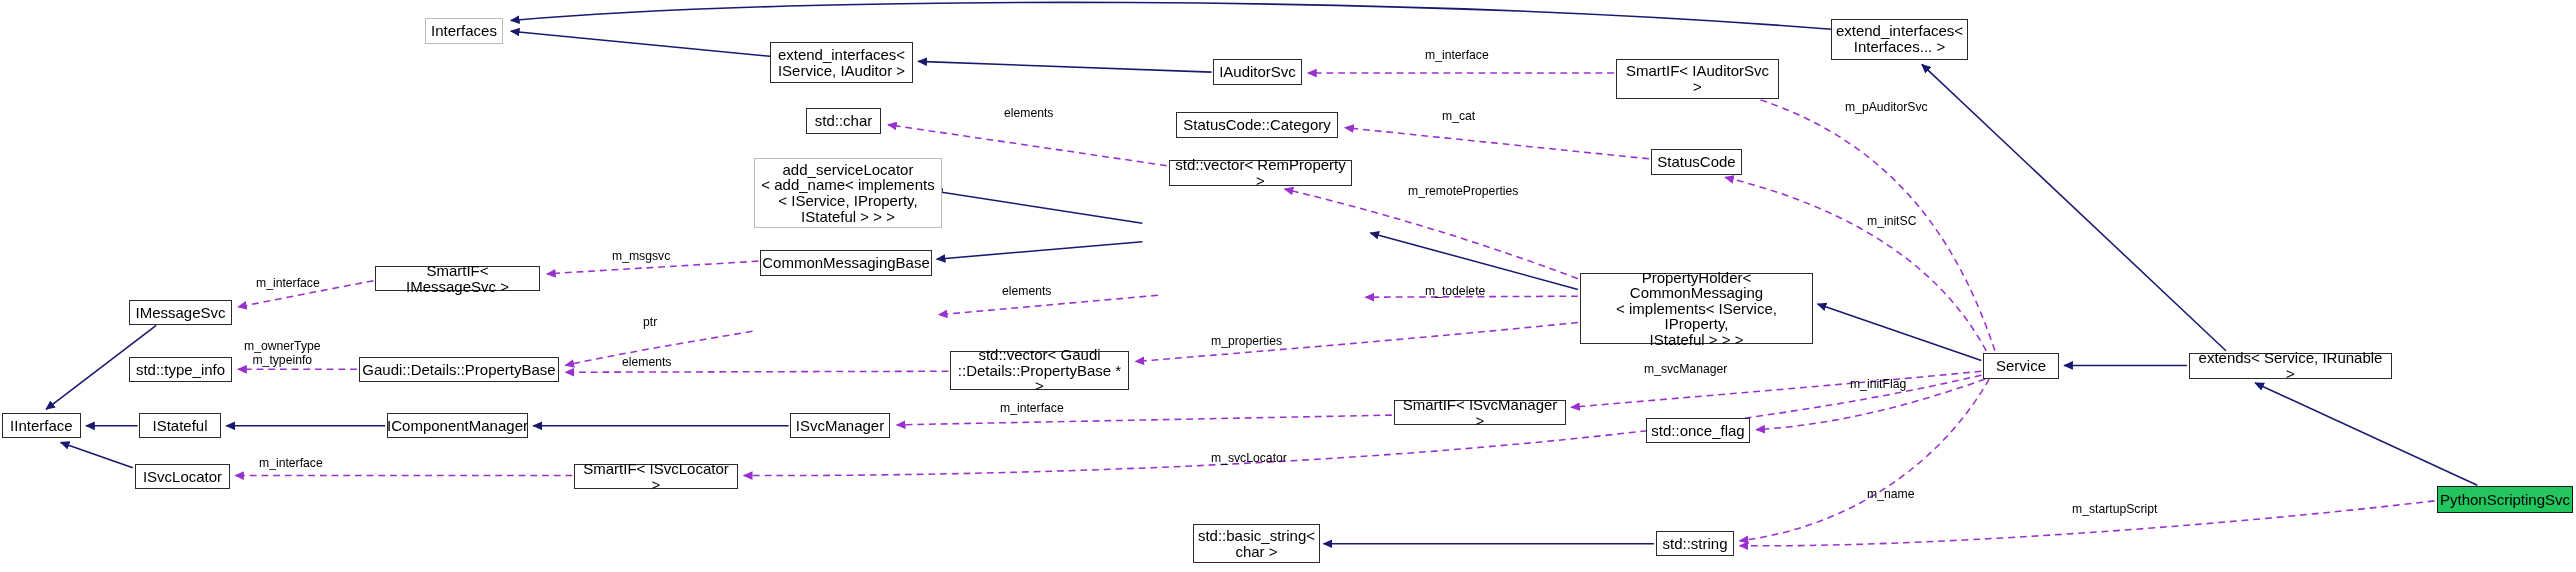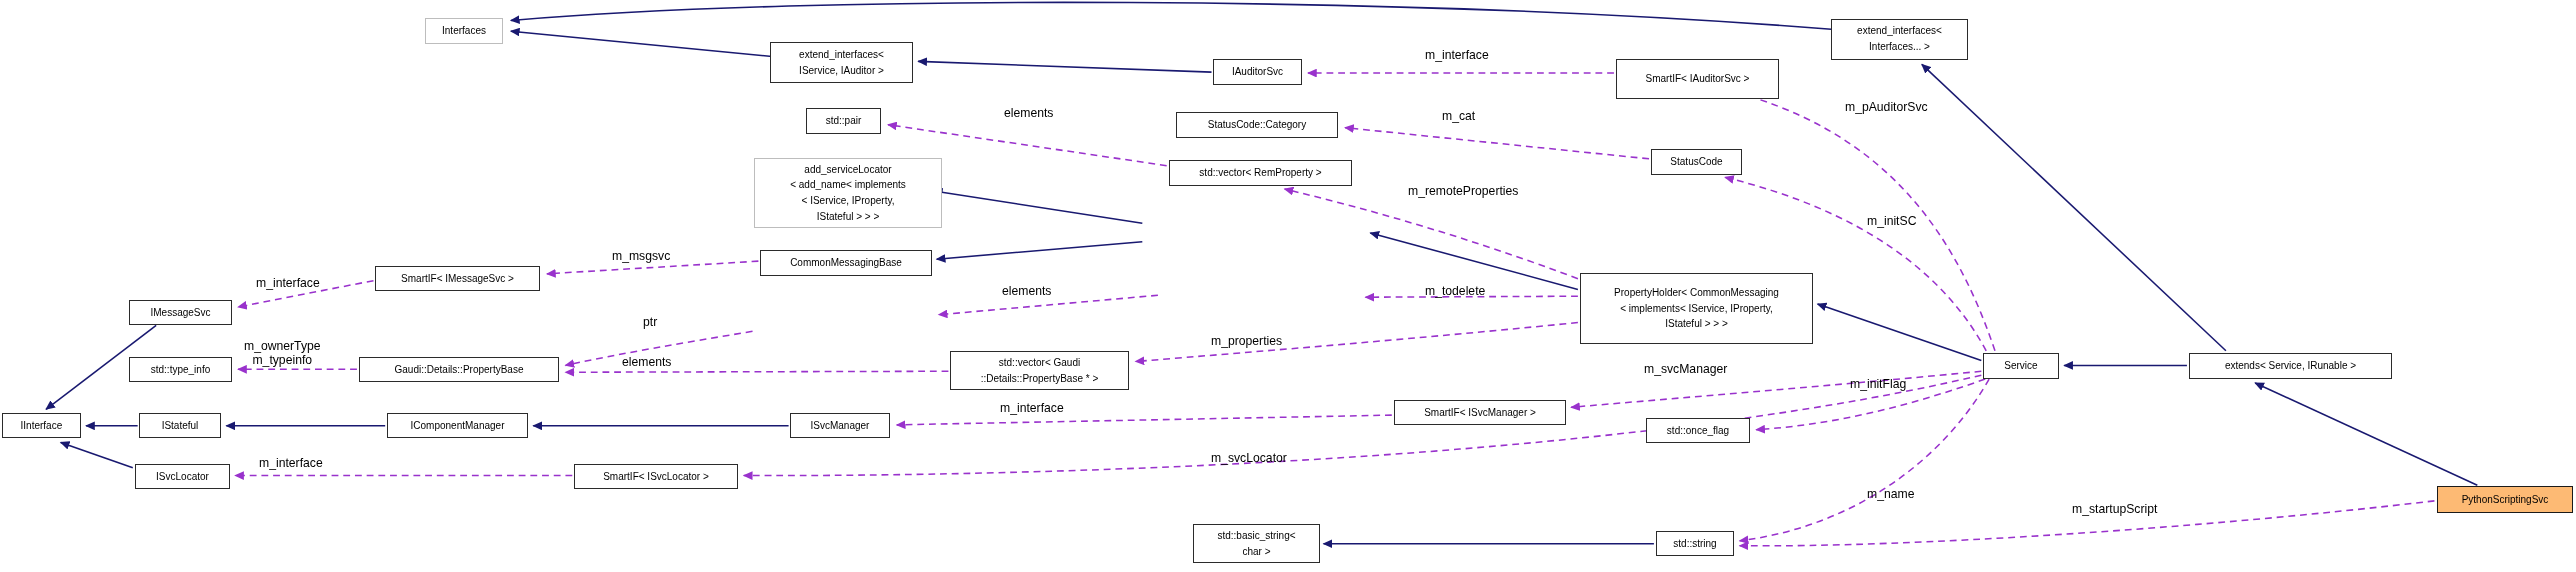--- a/index.html
+++ b/index.html
@@ -2,23 +2,23 @@
 <html><head>
 <meta charset="utf-8">
 <style>
   html,body{margin:0;padding:0;background:#ffffff;}
   #canvas{position:relative;width:2576px;height:572px;background:#ffffff;
           font-family:"Liberation Sans", sans-serif;overflow:hidden;}
   #edges{position:absolute;left:0;top:0;width:2576px;height:572px;}
   .node{position:absolute;box-sizing:border-box;background:#ffffff;
         border:1.4px solid #2b2b2b;color:#000;
         display:flex;align-items:center;justify-content:center;text-align:center;
-        font-size:10px;line-height:15.6px;white-space:pre-line;padding:1px 3.9px;cursor:pointer;}
+        font-size:15px;line-height:15.6px;white-space:pre-line;padding:1px 3.9px;cursor:pointer;}
   .node.pale{border:1.2px solid #bdbdbd;}
-  .node.hl{background:#fdba74;border:1.8px solid #1a1a1a;}
+  .node.hl{background:#22c55e;border:1.8px solid #1a1a1a;}
   .elabel{position:absolute;font-size:12.2px;line-height:13.6px;color:#000;
           white-space:pre-line;text-align:center;}
 </style>
 </head>
 <body>
 
 <div id="canvas">
 
   <svg id="edges" width="2576" height="572" viewBox="0 0 2643 587" xmlns="http://www.w3.org/2000/svg">
     <defs>
@@ -74,21 +74,21 @@
     </g>
   </svg>
 
   <div class="node pale" style="left:425px;top:17.5px;width:78px;height:26px">Interfaces</div>
   <div class="node" style="left:770px;top:42px;width:143px;height:41px">extend_interfaces&lt;
 IService, IAuditor &gt;</div>
   <div class="node" style="left:1213px;top:59px;width:89px;height:26px">IAuditorSvc</div>
   <div class="node" style="left:1616px;top:59px;width:163px;height:40px">SmartIF&lt; IAuditorSvc &gt;</div>
   <div class="node" style="left:1831px;top:18.5px;width:137px;height:41px">extend_interfaces&lt;
 Interfaces... &gt;</div>
-  <div class="node" style="left:806px;top:108px;width:75px;height:26px">std::pair</div>
+  <div class="node" style="left:806px;top:108px;width:75px;height:26px">std::char</div>
   <div class="node" style="left:1176px;top:112px;width:162px;height:26px">StatusCode::Category</div>
   <div class="node" style="left:1169px;top:160px;width:183px;height:26px">std::vector&lt; RemProperty &gt;</div>
   <div class="node" style="left:1651px;top:149px;width:91px;height:26px">StatusCode</div>
   <div class="node pale" style="left:754px;top:158px;width:188px;height:70px">add_serviceLocator
 &lt; add_name&lt; implements
 &lt; IService, IProperty,
 IStateful &gt; &gt; &gt;</div>
   <div class="node" style="left:760px;top:250px;width:172px;height:26px">CommonMessagingBase</div>
   <div class="node" style="left:375px;top:266px;width:165px;height:25px">SmartIF&lt; IMessageSvc &gt;</div>
   <div class="node" style="left:1580px;top:273px;width:233px;height:71px">PropertyHolder&lt; CommonMessaging

